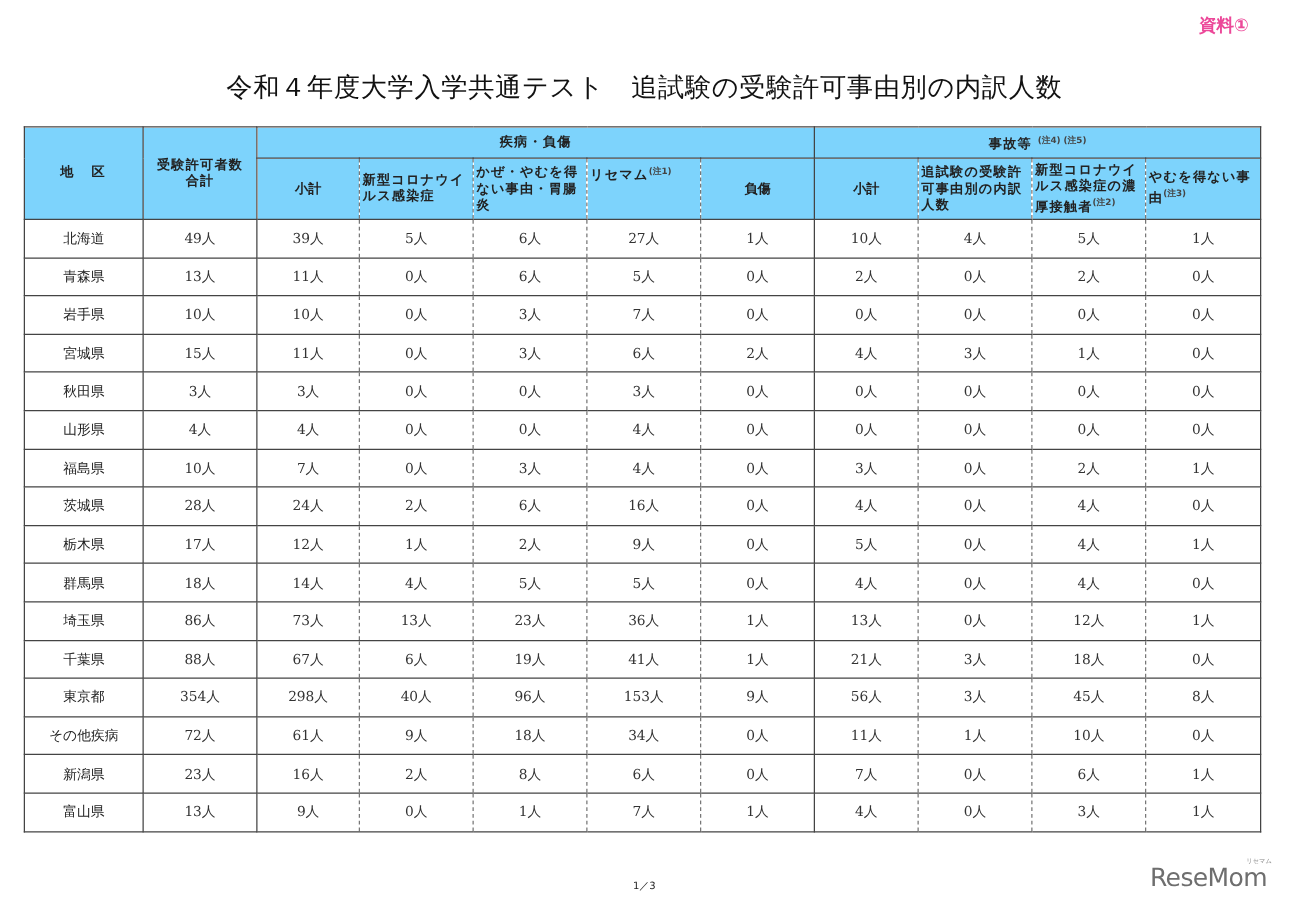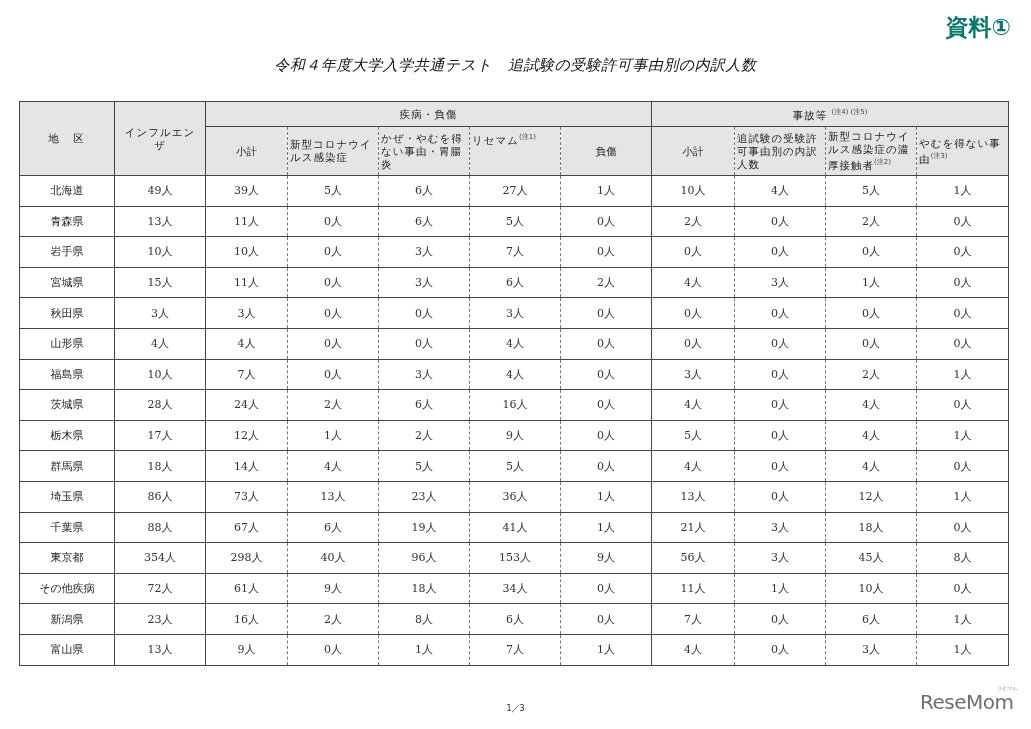--- a/index.html
+++ b/index.html
@@ -11,60 +11,59 @@
       width: 1031px;
       height: 729px;
       position: relative;
       overflow: hidden;
       font-family: "DejaVu Serif", "Liberation Serif", serif;
       color: #222;
     }
     .doc-label {
       position: absolute;
       top: 12px;
-      right: 20px;
-      font-family: "DejaVu Sans", "Liberation Sans", sans-serif;
-      font-size: 23px;
+      right: 32px;
+      font-family: "DejaVu Sans", "Liberation Sans", sans-serif;
+      font-size: 14px;
       font-weight: bold;
       letter-spacing: 0px;
-      color: #0f766e;
+      color: #ec4899;
     }
     .page-title {
       position: absolute;
       top: 56px;
       left: 0;
       width: 1031px;
       text-align: center;
       font-family: "DejaVu Sans", "Liberation Sans", sans-serif;
-      font-size: 15px;
+      font-size: 21px;
       color: #111;
       letter-spacing: 0.5px;
-      font-style: italic;
     }
     table.data-table {
       position: absolute;
       top: 101px;
       left: 19px;
       width: 989px;
       border-collapse: collapse;
       table-layout: fixed;
       font-size: 11px;
     }
     table.data-table th,
     table.data-table td {
       border: 1px solid #444;
       padding: 0;
       text-align: center;
       vertical-align: middle;
       overflow: hidden;
     }
     table.data-table th {
-      background: #e5e5e5;
-      font-family: "DejaVu Sans", "Liberation Sans", sans-serif;
-      font-weight: normal;
+      background: #7dd3fc;
+      font-family: "DejaVu Sans", "Liberation Sans", sans-serif;
+      font-weight: bold;
       font-size: 10.5px;
       color: #222;
       line-height: 13px;
     }
     table.data-table th.group {
       height: 24px;
     }
     table.data-table th.sub {
       height: 44px;
     }
@@ -136,21 +135,21 @@
     <col style="width:91px">
     <col style="width:91px">
     <col style="width:83px">
     <col style="width:91px">
     <col style="width:91px">
     <col style="width:92px">
   </colgroup>
   <thead>
     <tr>
       <th rowspan="2" style="letter-spacing:2px;"><span>地　区</span></th>
-      <th rowspan="2" style="padding:0 8px; letter-spacing:1px;"><span>インフルエンザ</span></th>
+      <th rowspan="2" style="padding:0 8px; letter-spacing:1px;"><span>受験許可者数合計</span></th>
       <th colspan="5" class="group" style="letter-spacing:1px;"><span>疾病・負傷</span></th>
       <th colspan="4" class="group" style="letter-spacing:1px;"><span>事故等</span> <sup class="note">(注4) (注5)</sup></th>
     </tr>
     <tr>
       <th class="sub dash-right"><span>小計</span></th>
       <th class="sub left-text dash-left dash-right"><span>新型コロナウイルス感染症</span></th>
       <th class="sub left-text dash-left dash-right"><span>かぜ・やむを得ない事由・胃腸炎</span></th>
       <th class="sub left-text dash-left dash-right" style="vertical-align:top; padding-top:4px;"><span>リセマム</span><sup class="note">(注1)</sup></th>
       <th class="sub dash-left"><span>負傷</span></th>
       <th class="sub dash-right"><span>小計</span></th>

